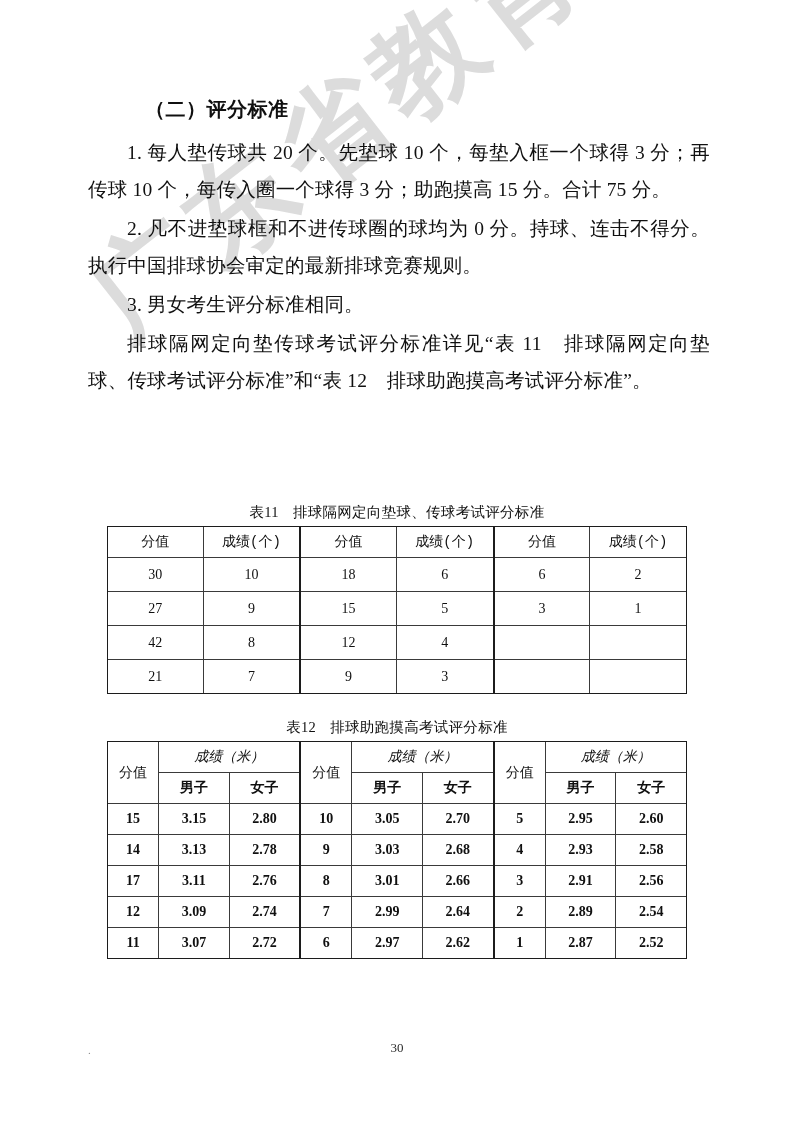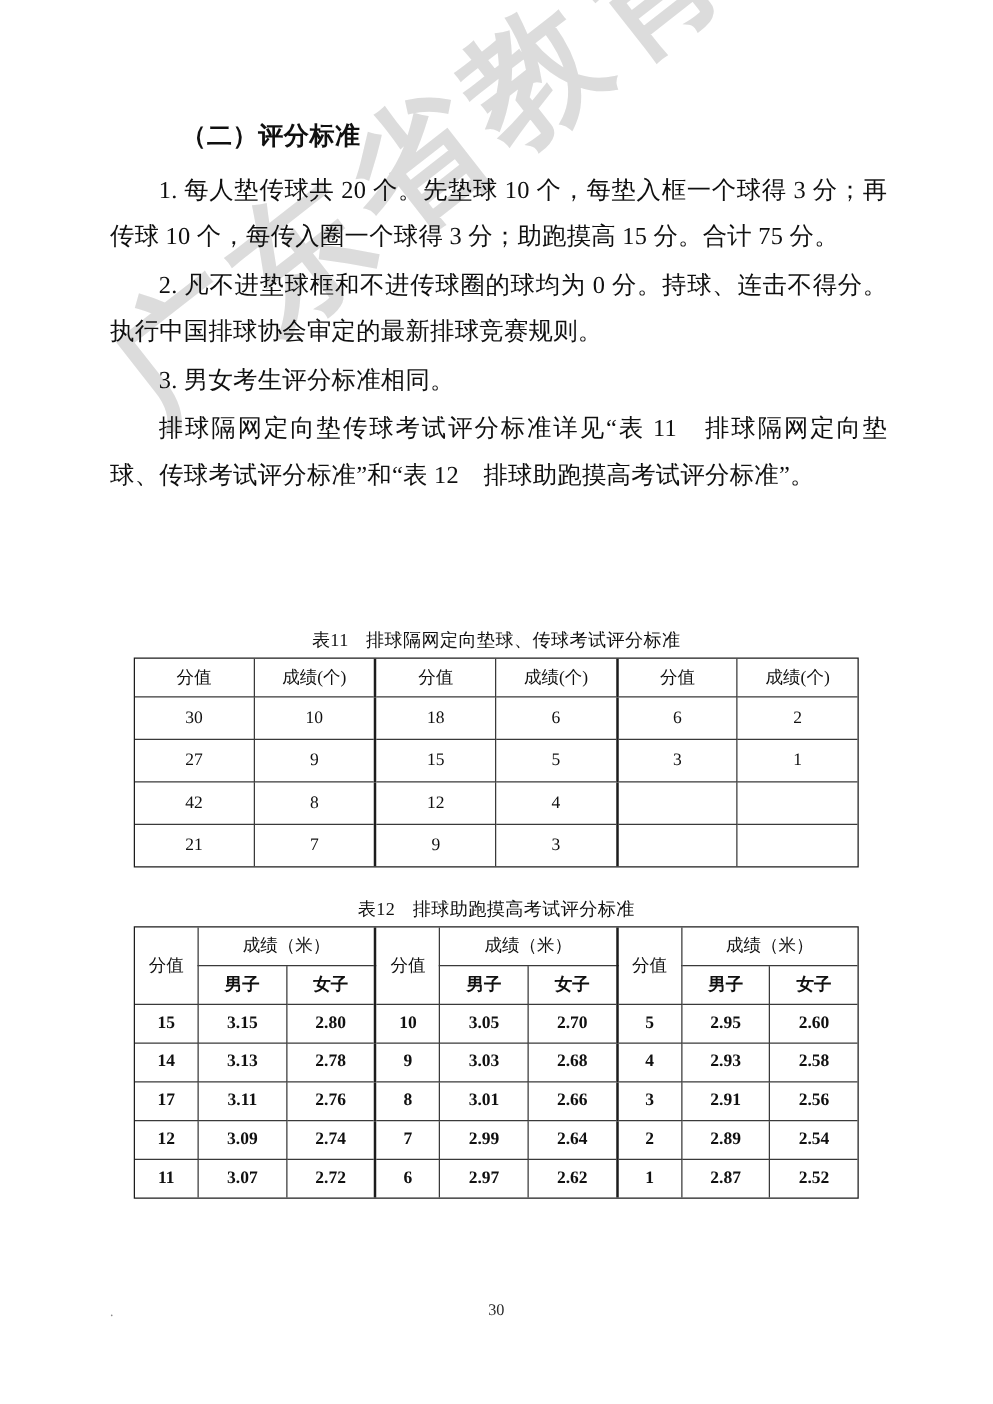--- a/index.html
+++ b/index.html
@@ -129,29 +129,29 @@
     font-weight: 400;
     height: 28px;
     text-align: center;
   }
 
   
   #table11 td, #table11 th { height: 33px; }
   #table11 th { height: 30px; }
   #table11 .colgroup-sep { border-left: 2px solid #1c1c1c; }
   #table11 .c-score { width: 96px; }
-  #table11 .c-result { width: 97px; }
+  #table11 .c-result { width: 97px; font-family: Liberation Mono, monospace; }
 
   
   #table12 th, #table12 td { height: 30px; }
   #table12 .colgroup-sep { border-left: 2px solid #1c1c1c; }
   #table12 .c-score { width: 56px; }
   #table12 .c-sex { width: 77px; }
   #table12 td.data, #table12 th.sub { font-size: 14px; font-weight: bold; }
-  #table12 .merged-head { font-size: 14px; }
+  #table12 .merged-head { font-size: 14px; font-style: italic; }
 
   
   table.grid { outline: none; }
   .frame-wrap {
     width: 578px;
     margin: 0 auto;
     border: 1.6px solid #1c1c1c;
     box-sizing: content-box;
   }
   .frame-wrap table.grid { width: 578px; margin: 0; }

